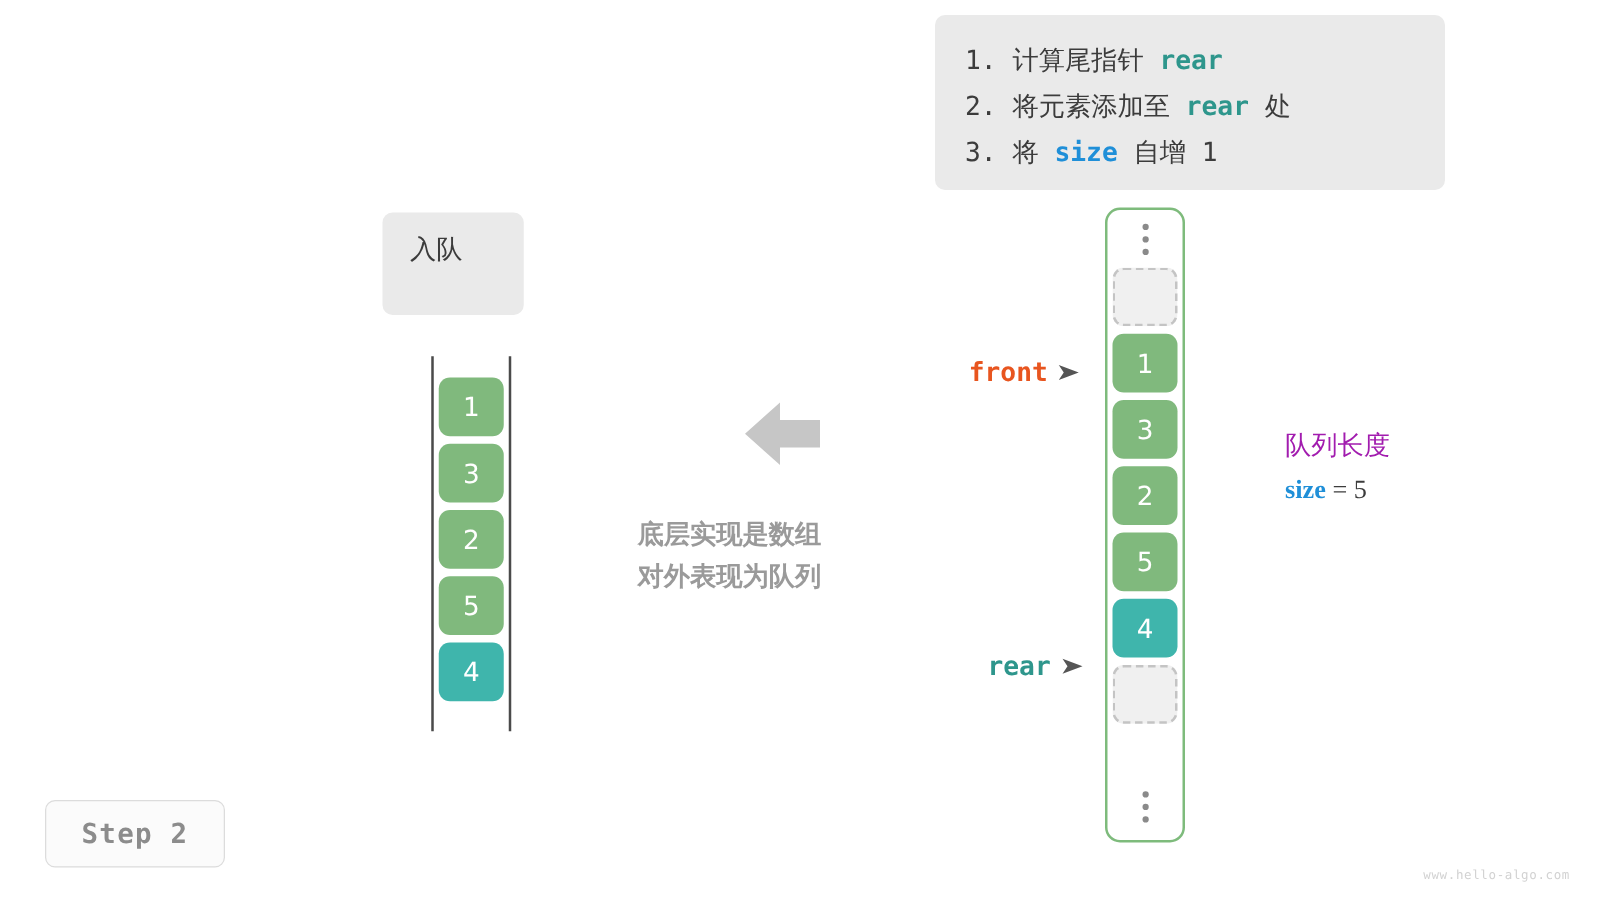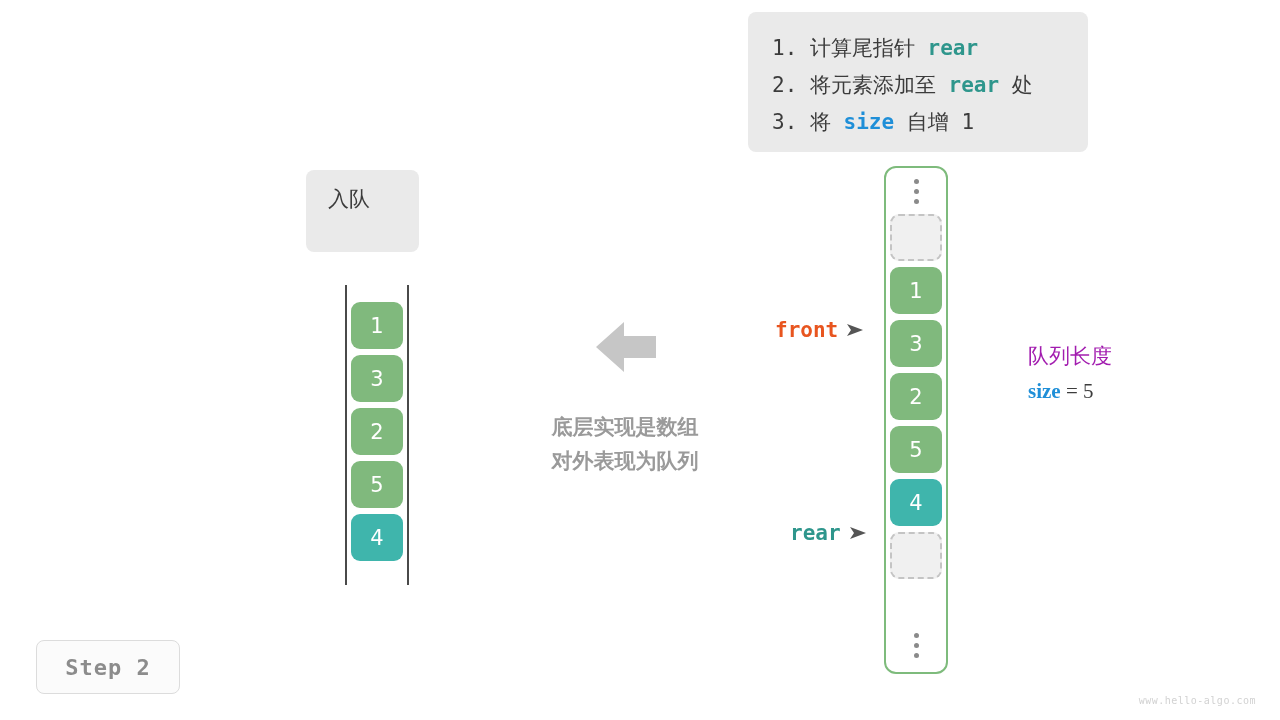--- a/index.html
+++ b/index.html
@@ -24,21 +24,21 @@
     position: absolute;
     background: #eaeaea;
     border-radius: 8px;
     box-sizing: border-box;
   }
 
   
   #instructions {
     left: 748px;
     top: 12px;
-    width: 340px;
+    width: 408px;
     height: 140px;
     padding: 18px 22px 0 24px;
   }
   .instr-line {
     font-family: "DejaVu Sans Mono", "Liberation Mono", monospace;
     font-size: 21px;
     line-height: 37px;
     color: #3c3c3c;
     white-space: pre;
   }
@@ -125,21 +125,21 @@
     left: 596px;
     top: 320px;
     width: 60px;
     height: 54px;
   }
   #center-caption {
     position: absolute;
     left: 510px;
     top: 410px;
     width: 230px;
-    text-align: center;
+    text-align: left;
     color: #9a9a9a;
     font-size: 21px;
     font-weight: bold;
     line-height: 34px;
   }
 
   
   #array-right {
     position: absolute;
     left: 884px;
@@ -185,21 +185,20 @@
     white-space: nowrap;
   }
   .pointer .pmark {
     margin-left: 8px;
     line-height: 0;
   }
   #pointer-front {
     left: 775px;
     top: 286px;
     color: #e8551f;
-    margin-top: 32px;
   }
   #pointer-rear {
     left: 790px;
     top: 521px;
     color: #2e968c;
   }
 
   
   #size-note {
     position: absolute;

